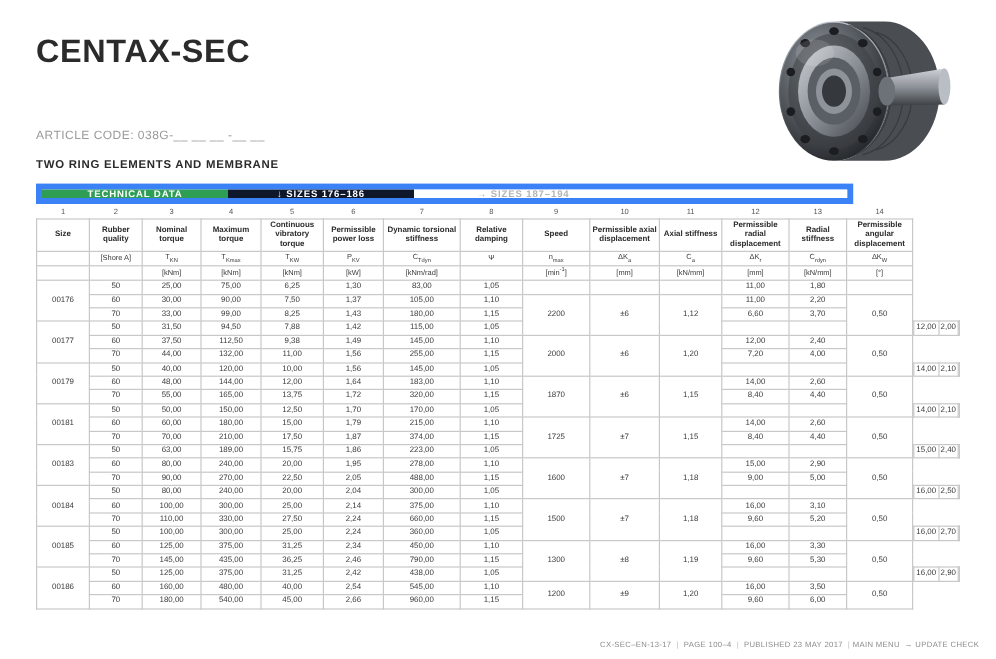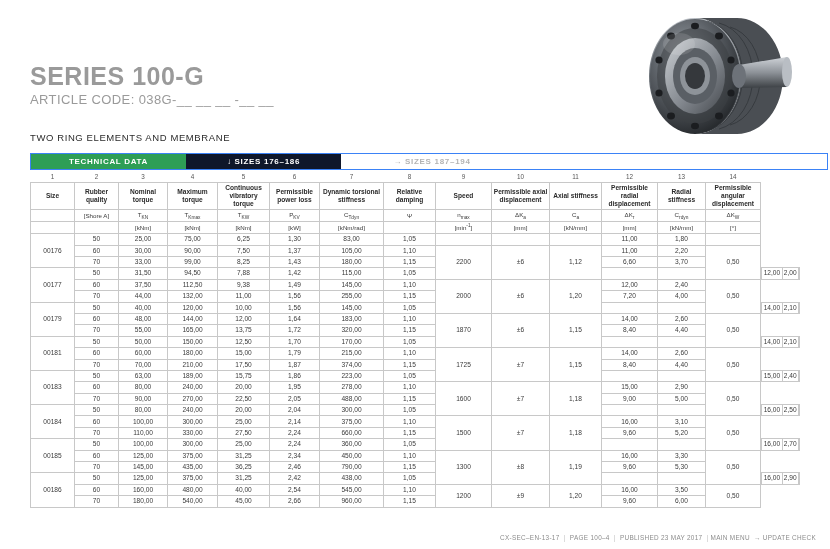--- a/index.html
+++ b/index.html
@@ -33,47 +33,47 @@
   .title-series {
     position: absolute;
     left: 30px; top: 62px;
     font-size: 25px;
     letter-spacing: 0.5px;
     color: #9a9a9a;
     font-weight: bold;
   }
   .article-code {
     position: absolute;
-    left: 30px; top: 92px;
-    font-size: 13px;
+    left: 30px; top: 108px;
+    font-size: 10px;
     letter-spacing: 0.4px;
     color: #9a9a9a;
   }
   .subtitle {
     position: absolute;
     left: 30px; top: 132px;
     font-size: 9.5px;
-    font-weight: normal;
+    font-weight: bold;
     letter-spacing: 0.6px;
     color: #2b2b2b;
   }
   
   .product-img {
     position: absolute;
     right: 14px; top: 8px;
     width: 195px; height: 135px;
   }
   
   .tabs {
     position: absolute;
     left: 30px; top: 153px;
-    width: 798px; height: 17px;
+    width: 681px; height: 17px;
     display: flex;
     align-items: flex-end;
-    border: 1px solid #3b82f6;
+    border: 5px solid #3b82f6;
   }
   .tab {
     height: 100%;
     display: flex;
     align-items: center;
     justify-content: center;
     font-size: 8px;
     font-weight: bold;
     letter-spacing: 0.7px;
   }
@@ -138,21 +138,21 @@
   }
   .footer span { white-space: pre; }
   .footer .sep { color: #c0c0c0; }
 </style>
 </head>
 <body>
 
 <div id="page">
 
   <div class="header">
-    <div class="title-series">SERIES 100-G</div>
+    <div class="title-main">CENTAX-SEC</div>
     <div class="article-code">ARTICLE CODE: 038G-__ __ __ -__ __</div>
     <div class="subtitle">TWO RING ELEMENTS AND MEMBRANE</div>
 
     <div class="product-img">
       <svg viewBox="0 0 195 135" width="195" height="135">
         <defs>
           <radialGradient id="bodyGrad" cx="38%" cy="32%" r="78%">
             <stop offset="0%" stop-color="#9aa0a6"></stop>
             <stop offset="45%" stop-color="#5d6268"></stop>
             <stop offset="100%" stop-color="#1d2023"></stop>

